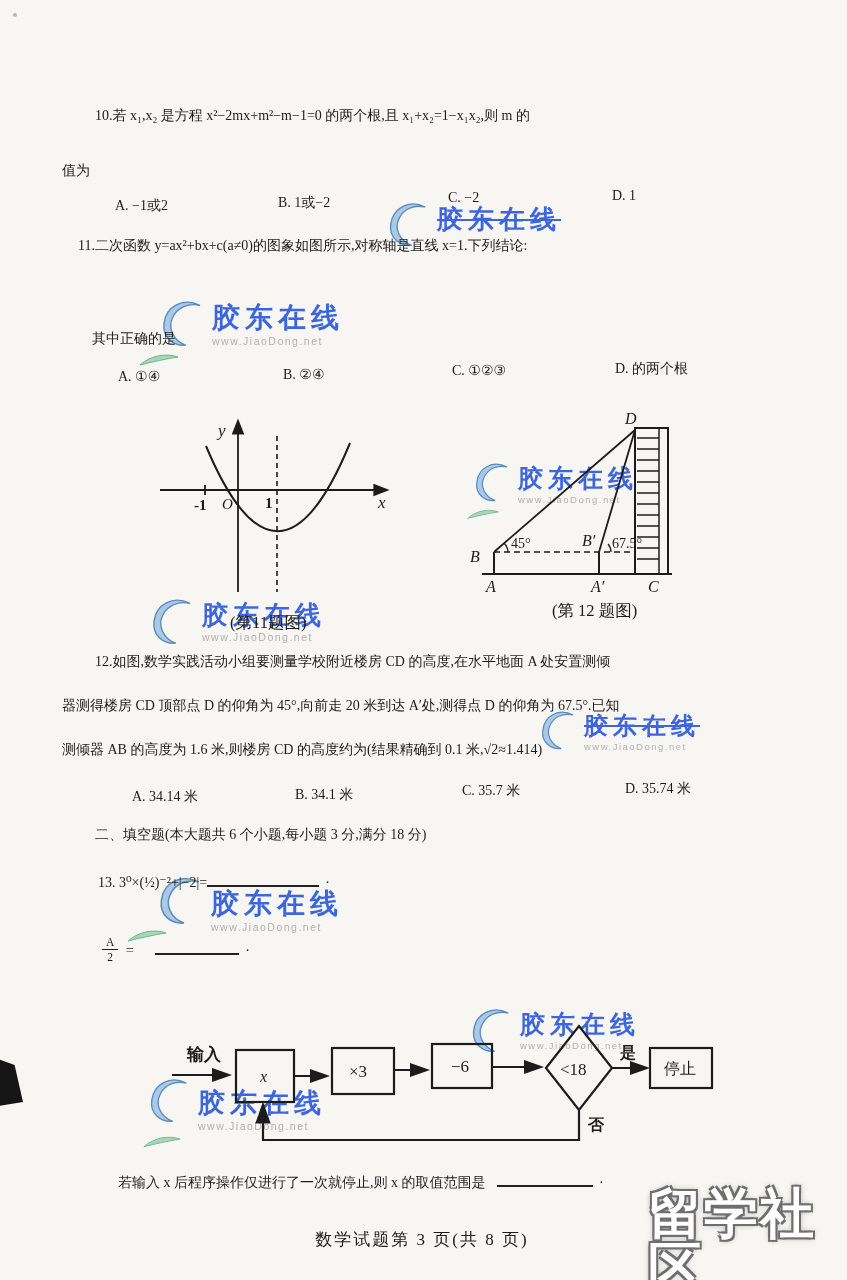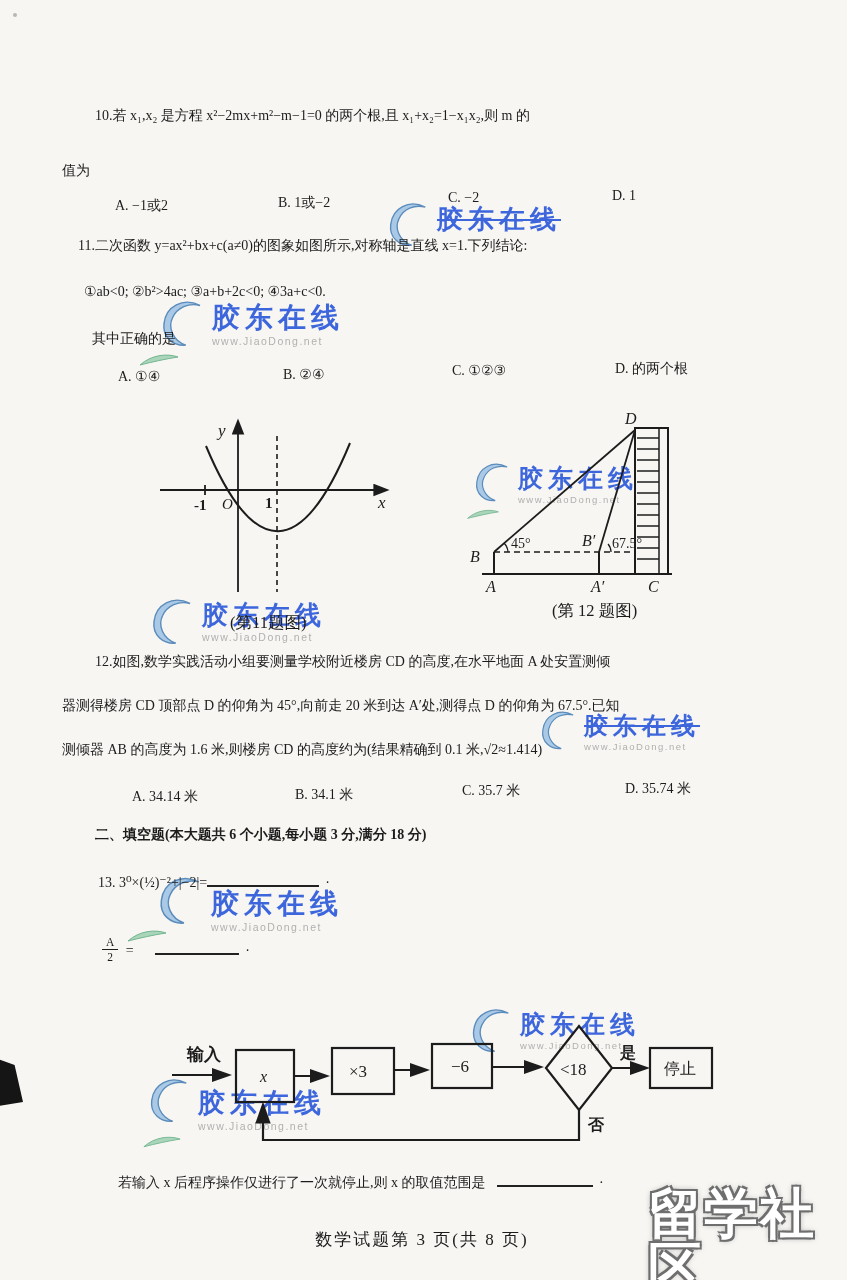--- a/index.html
+++ b/index.html
@@ -138,21 +138,20 @@
   </div>
 
   <div class="t" style="left:95px;top:107px;">10.若 x₁,x₂ 是方程 x²−2mx+m²−m−1=0 的两个根,且 x₁+x₂=1−x₁x₂,则 m 的</div>
   <div class="t" style="left:62px;top:162px;text-align:right;">值为</div>
   <div class="t" style="left:115px;top:197px;">A. −1或2</div>
   <div class="t" style="left:278px;top:194px;">B. 1或−2</div>
   <div class="t" style="left:448px;top:190px;">C. −2</div>
   <div class="t" style="left:612px;top:188px;">D. 1</div>
 
   <div class="t" style="left:78px;top:237px;">11.二次函数 y=ax²+bx+c(a≠0)的图象如图所示,对称轴是直线 x=1.下列结论:</div>
-  <div class="t" style="left:84px;top:283px;">①ab&lt;0;  ②b²&gt;4ac;  ③a+b+2c&lt;0;  ④3a+c&lt;0.</div>
   <div class="t" style="left:92px;top:330px;">其中正确的是</div>
   <div class="t" style="left:118px;top:368px;">A. ①④</div>
   <div class="t" style="left:283px;top:366px;">B. ②④</div>
   <div class="t" style="left:452px;top:362px;">C. ①②③</div>
   <div class="t" style="left:615px;top:360px;">D. 的两个根</div>
 
   <svg class="fig" style="left:150px;top:410px;" width="250" height="200" viewBox="0 0 250 200">
     <defs>
       <marker id="ah" markerWidth="9" markerHeight="8" refX="7" refY="3.5" orient="auto">
         <path d="M0,0 L9,3.5 L0,7 Z" fill="#1c1c1c"></path>
@@ -208,21 +207,21 @@
   <div class="t sm" style="left:552px;top:600px;">(第 12 题图)</div>
 
   <div class="t" style="left:95px;top:653px;">12.如图,数学实践活动小组要测量学校附近楼房 CD 的高度,在水平地面 A 处安置测倾</div>
   <div class="t" style="left:62px;top:697px;">器测得楼房 CD 顶部点 D 的仰角为 45°,向前走 20 米到达 A′处,测得点 D 的仰角为 67.5°.已知</div>
   <div class="t" style="left:62px;top:741px;">测倾器 AB 的高度为 1.6 米,则楼房 CD 的高度约为(结果精确到 0.1 米,√2≈1.414)</div>
   <div class="t" style="left:132px;top:788px;">A. 34.14 米</div>
   <div class="t" style="left:295px;top:786px;">B. 34.1 米</div>
   <div class="t" style="left:462px;top:782px;">C. 35.7 米</div>
   <div class="t" style="left:625px;top:780px;">D. 35.74 米</div>
 
-  <div class="t" style="left:95px;top:826px;font-weight:bold;">二、填空题(本大题共 6 个小题,每小题 3 分,满分 18 分)</div>
+  <div class="t" style="left:95px;top:826px;font-weight:normal;">二、填空题(本大题共 6 个小题,每小题 3 分,满分 18 分)</div>
 
   <div class="t" style="left:98px;top:872px;">
     <span>13. 3⁰×(½)⁻²+|−2|=</span><span class="blank" style="width:112px;"></span><span class="period">·</span>
   </div>
 
   <div class="t" style="left:98px;top:936px;">
     <span class="frac"><span class="num">A</span><span class="den">2</span></span>
     <span>=</span>
     <span class="blank" style="width:84px;margin-left:18px;"></span><span class="period">·</span>
   </div>

